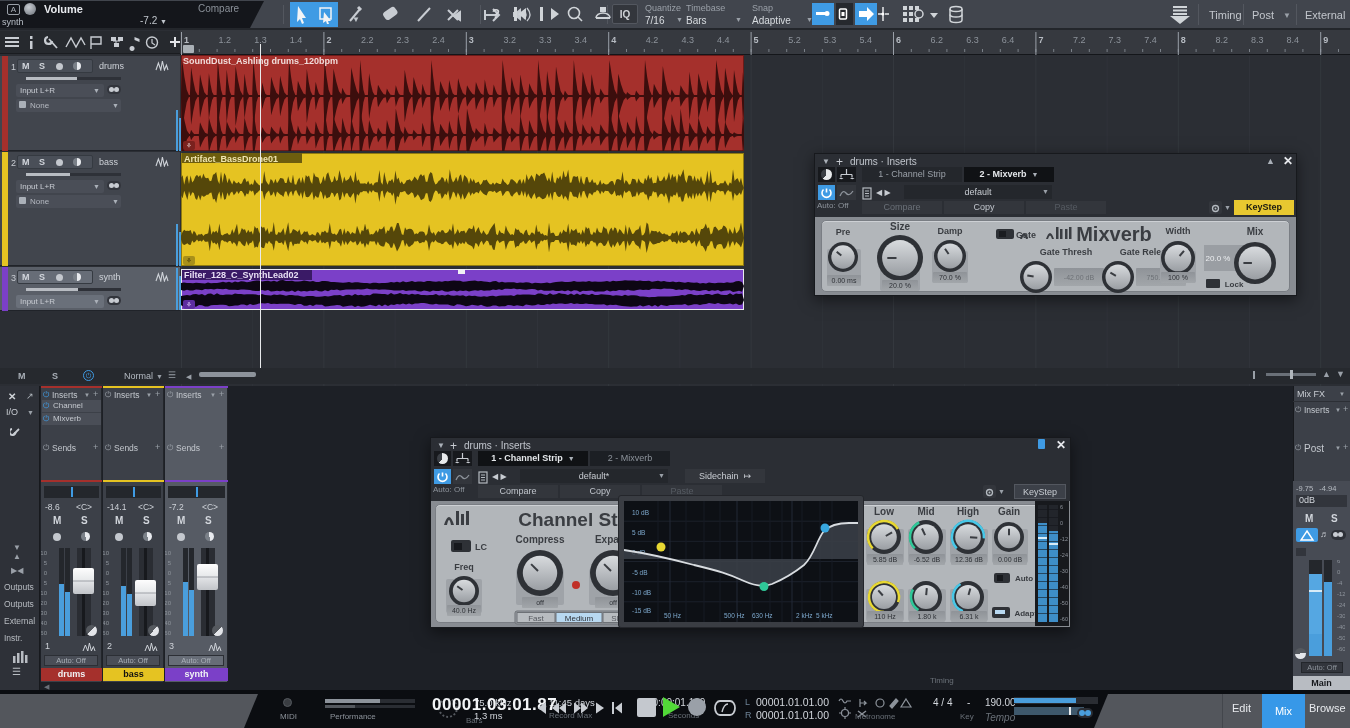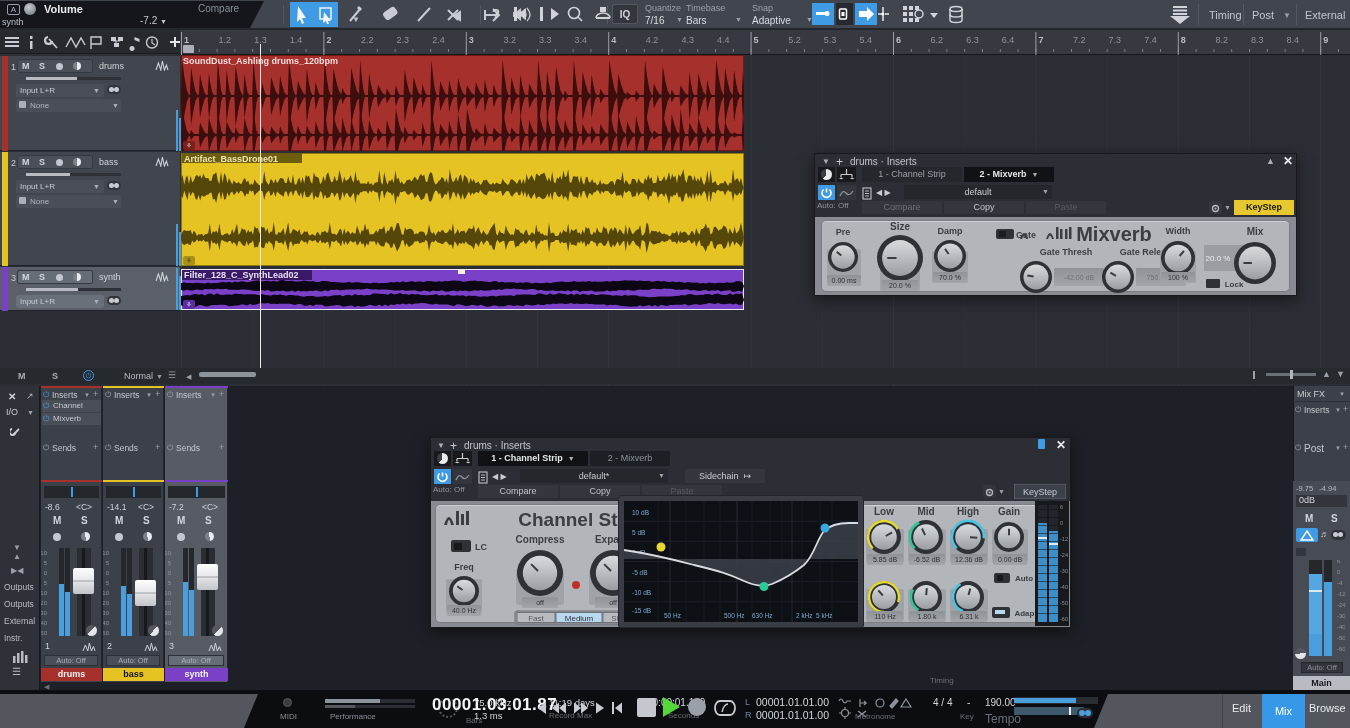--- a/index.html
+++ b/index.html
@@ -971,21 +971,21 @@
 <div class="abs" style="left:325px;top:699px;width:90px;height:4px;background:#2a2d33;">
     <div class="abs" style="left:0;top:0;width:55px;height:4px;background:#8d939b;"></div>
   </div>
 <div class="abs" style="left:325px;top:705px;width:90px;height:3px;background:#2a2d33;">
     <div class="abs" style="left:0;top:0;width:30px;height:3px;background:#55595f;"></div>
   </div>
 <div class="abs" style="left:330px;top:712px;color:#8d939b;font-size:8px;">Performance</div>
 <div class="abs" style="left:438px;top:698px;width:20px;height:20px;border-radius:50%;border:2px dotted #55595f;"></div>
 <div class="abs" style="left:474px;top:697px;color:#d2d6dc;font-size:9.5px;">75.0 kHz</div>
 <div class="abs" style="left:474px;top:710px;color:#d2d6dc;font-size:9.5px;">1.3 ms</div>
-<div class="abs" style="left:549px;top:697px;color:#d2d6dc;font-size:9.5px;">11:19 days</div>
+<div class="abs" style="left:549px;top:697px;color:#d2d6dc;font-size:9.5px;">11:45 days</div>
 <div class="abs" style="left:549px;top:711px;color:#6a7078;font-size:8px;">Record Max</div>
 <div class="abs" style="left:647px;top:697px;color:#d2d6dc;font-size:10px;">00:00:01.109</div>
 <div class="abs" style="left:668px;top:711px;color:#6a7078;font-size:8px;">Seconds</div>
 <div class="abs" style="left:432px;top:694px;"></div>
 <div class="abs" style="left:432px;top:695px;width:93px;height:24px;color:#f2f4f6;font-size:17px;font-weight:bold;letter-spacing:0.5px;left:432px;">00001.03.01.87</div>
 <div class="abs" style="left:466px;top:716px;color:#6a7078;font-size:8px;left:466px;">Bars</div>
 <svg class="abs" style="left:536px;top:697px" width="100" height="22" viewBox="0 0 100 22">
     <g fill="#c8ccd2">
       <path d="M2 11 l8 -6 v12 z"></path>
       <path d="M16 11 l7 -5.5 v11 z M23 11 l7 -5.5 v11 z"></path>
@@ -1016,21 +1016,21 @@
       <path d="M52 10 l6 -7 2 2 -6 7 z" fill="#8d939b"></path>
       <path d="M68 3 l5 8 h-10 z"></path>
     </g>
   </svg>
 <div class="abs" style="left:855px;top:712px;color:#6a7078;font-size:8px;">Metronome</div>
 <div class="abs" style="left:933px;top:697px;color:#d2d6dc;font-size:10px;">4 / 4</div>
 <div class="abs" style="left:930px;top:676px;color:#6a7078;font-size:8px;">Timing</div>
 <div class="abs" style="left:967px;top:697px;color:#d2d6dc;font-size:10px;">-</div>
 <div class="abs" style="left:960px;top:712px;color:#6a7078;font-size:8px;">Key</div>
 <div class="abs" style="left:985px;top:697px;color:#d2d6dc;font-size:10px;">190.00</div>
-<div class="abs" style="left:985px;top:712px;color:#6a7078;font-size:12px;">Tempo</div>
+<div class="abs" style="left:985px;top:712px;color:#6a7078;font-size:10px;font-style:italic;">Tempo</div>
 <div class="abs" style="left:1014px;top:697px;width:84px;height:7px;background:#2a2d33;">
     <div class="abs" style="left:0;top:1px;width:62px;height:5px;background:#4a9edc;"></div>
   </div>
 <div class="abs" style="left:1014px;top:707px;width:70px;height:8px;background:#3e586c;">
     <div class="abs" style="left:55px;top:0;width:2px;height:8px;background:#e8eaec;"></div>
   </div>
 <div class="abs" style="left:1077px;top:708px;width:16px;height:10px;background:#2a2d33;border-radius:5px;">
     <div class="abs" style="left:2px;top:2px;width:6px;height:6px;background:#4a9edc;border-radius:50%;"></div>
     <div class="abs" style="left:8px;top:2px;width:6px;height:6px;background:#4a9edc;border-radius:50%;"></div>
   </div>

